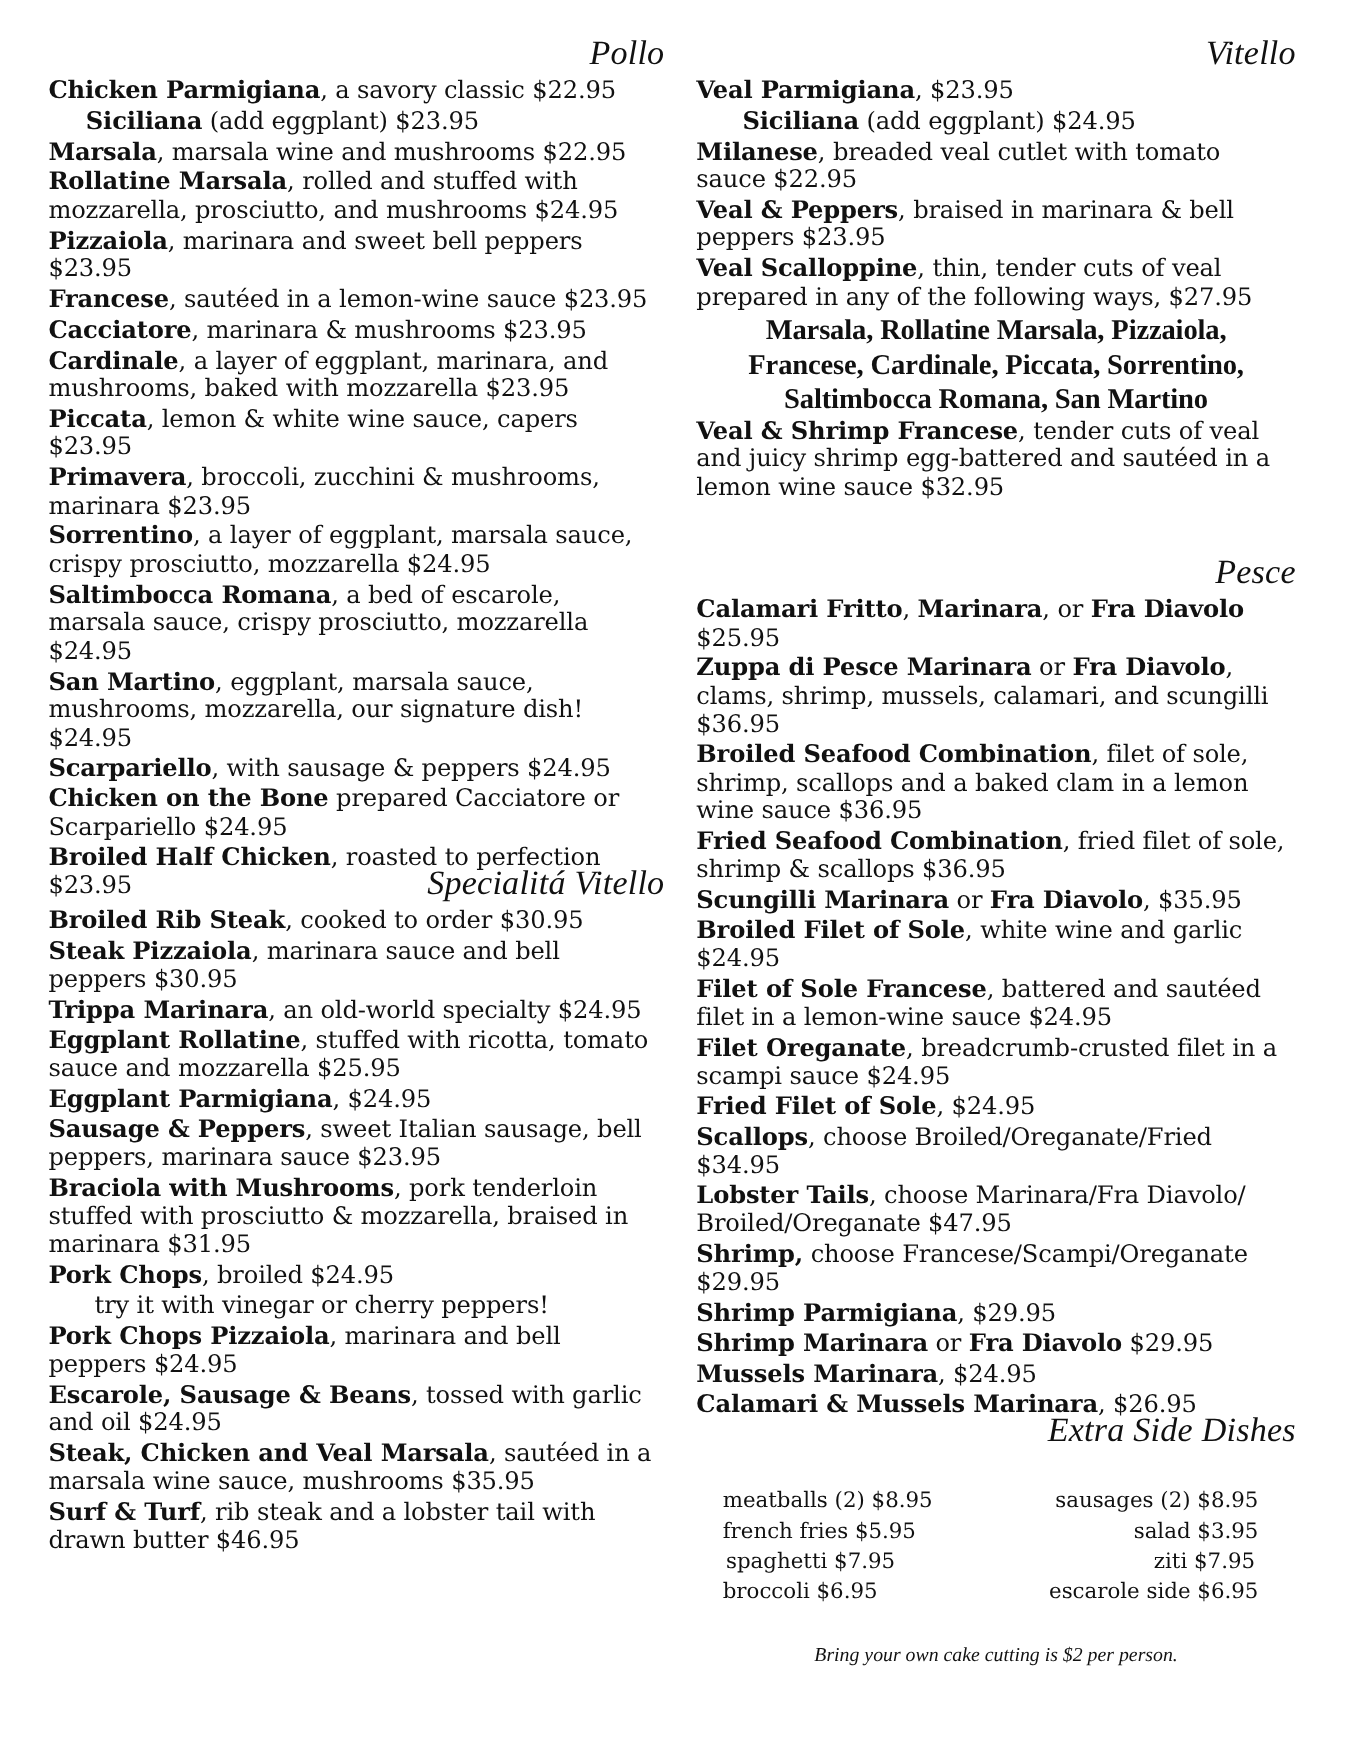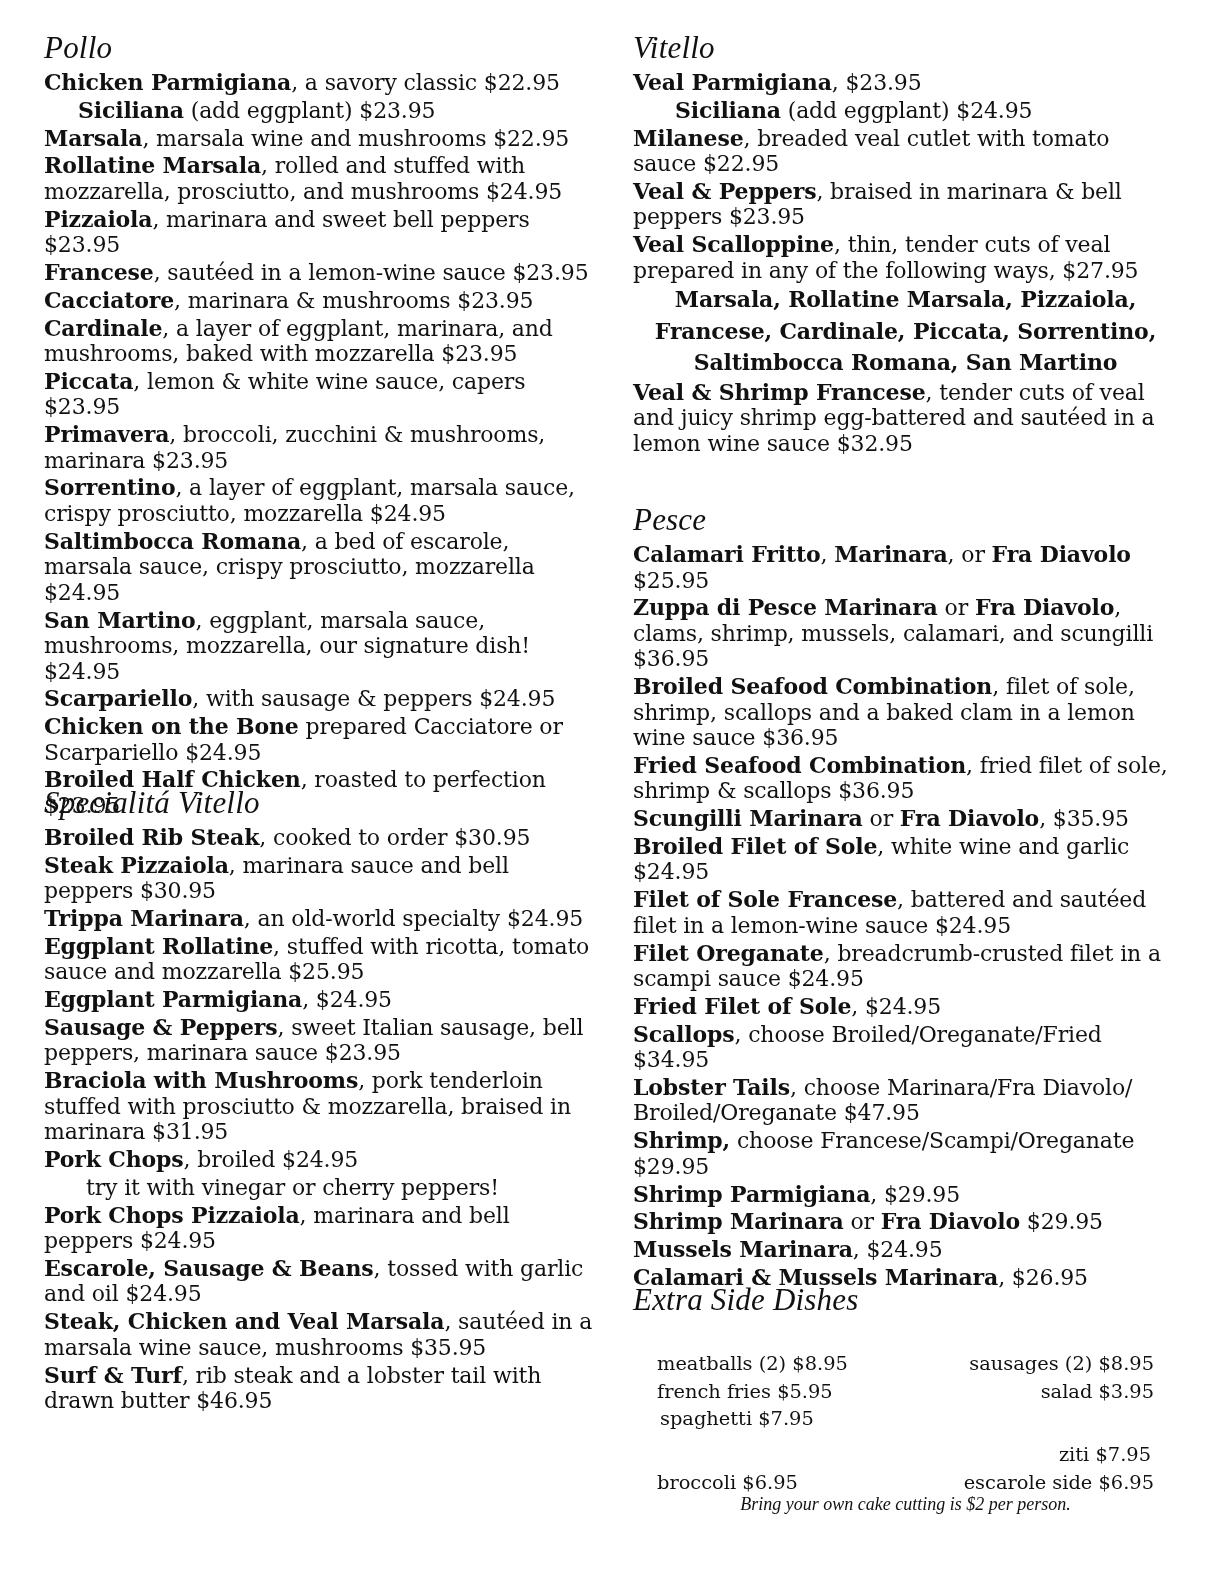--- a/index.html
+++ b/index.html
@@ -9,41 +9,41 @@
     font-family: "DejaVu Serif", "Liberation Serif", serif;
   }
   .col { position: absolute; top: 0; }
   .col-left { left: 44px; width: 560px; }
   .col-right { left: 633px; width: 545px; }
   .section { position: absolute; left: 0; right: 0; }
   .section-title {
     font-family: "Liberation Serif", "DejaVu Serif", serif;
     font-style: italic;
     font-size: 31px;
-    text-align: left;
+    text-align: right;
     line-height: 40px;
     margin: 0 0 2px 0;
     font-weight: normal;
     letter-spacing: 0.2px;
   }
   .item {
     font-size: 22px;
     line-height: 25.5px;
     margin: 0 0 2.3px 0;
     letter-spacing: -0.15px;
   }
   .item b { font-weight: bold; }
   .item.sub { padding-left: 34px; }
   .item.note { padding-left: 42px; }
   .item.sub-right { padding-left: 42px; }
   .variants {
-    text-align: center; font-weight: bold; font-size: 22px;
-    line-height: 29.5px; margin: 0 0 2px 0; letter-spacing: -0.15px;
+    text-align: center; font-weight: bold; font-size: 26px;
+    line-height: 29.5px; margin: 0 0 2px 0; letter-spacing: -0.15px; font-family: Liberation Serif, serif;
   }
-  .sides { position: absolute; left: 24px; right: 24px; }
+  .sides { position: absolute; left: 24px; right: 34px; }
   .sides-row { display: flex; justify-content: space-between; font-size: 19.4px; line-height: 27.6px; }
   .footnote {
     position: absolute; left: 0; right: 0;
     text-align: center;
     font-family: "Liberation Serif", "DejaVu Serif", serif;
     font-style: italic; font-size: 18px;
   }
 </style>
 </head>
 <body>
@@ -140,21 +140,21 @@
     <div class="sides-row">
       <span>meatballs (2) $8.95</span>
       <span>sausages (2) $8.95</span>
     </div>
     <div class="sides-row">
       <span>french fries $5.95</span>
       <span>salad $3.95</span>
     </div>
     <div class="sides-row">
       <span style="padding-left:3px;">spaghetti $7.95</span>
-      <span style="padding-right:3px;margin-top:36px;">ziti $7.95</span>
+      <span style="padding-right:3px;">ziti $7.95</span>
     </div>
     <div class="sides-row">
       <span>broccoli $6.95</span>
       <span>escarole side $6.95</span>
     </div>
   </div>
 
   <div class="footnote" style="top:1494px;">Bring your own cake cutting is $2 per person.</div>
 </div>
 

